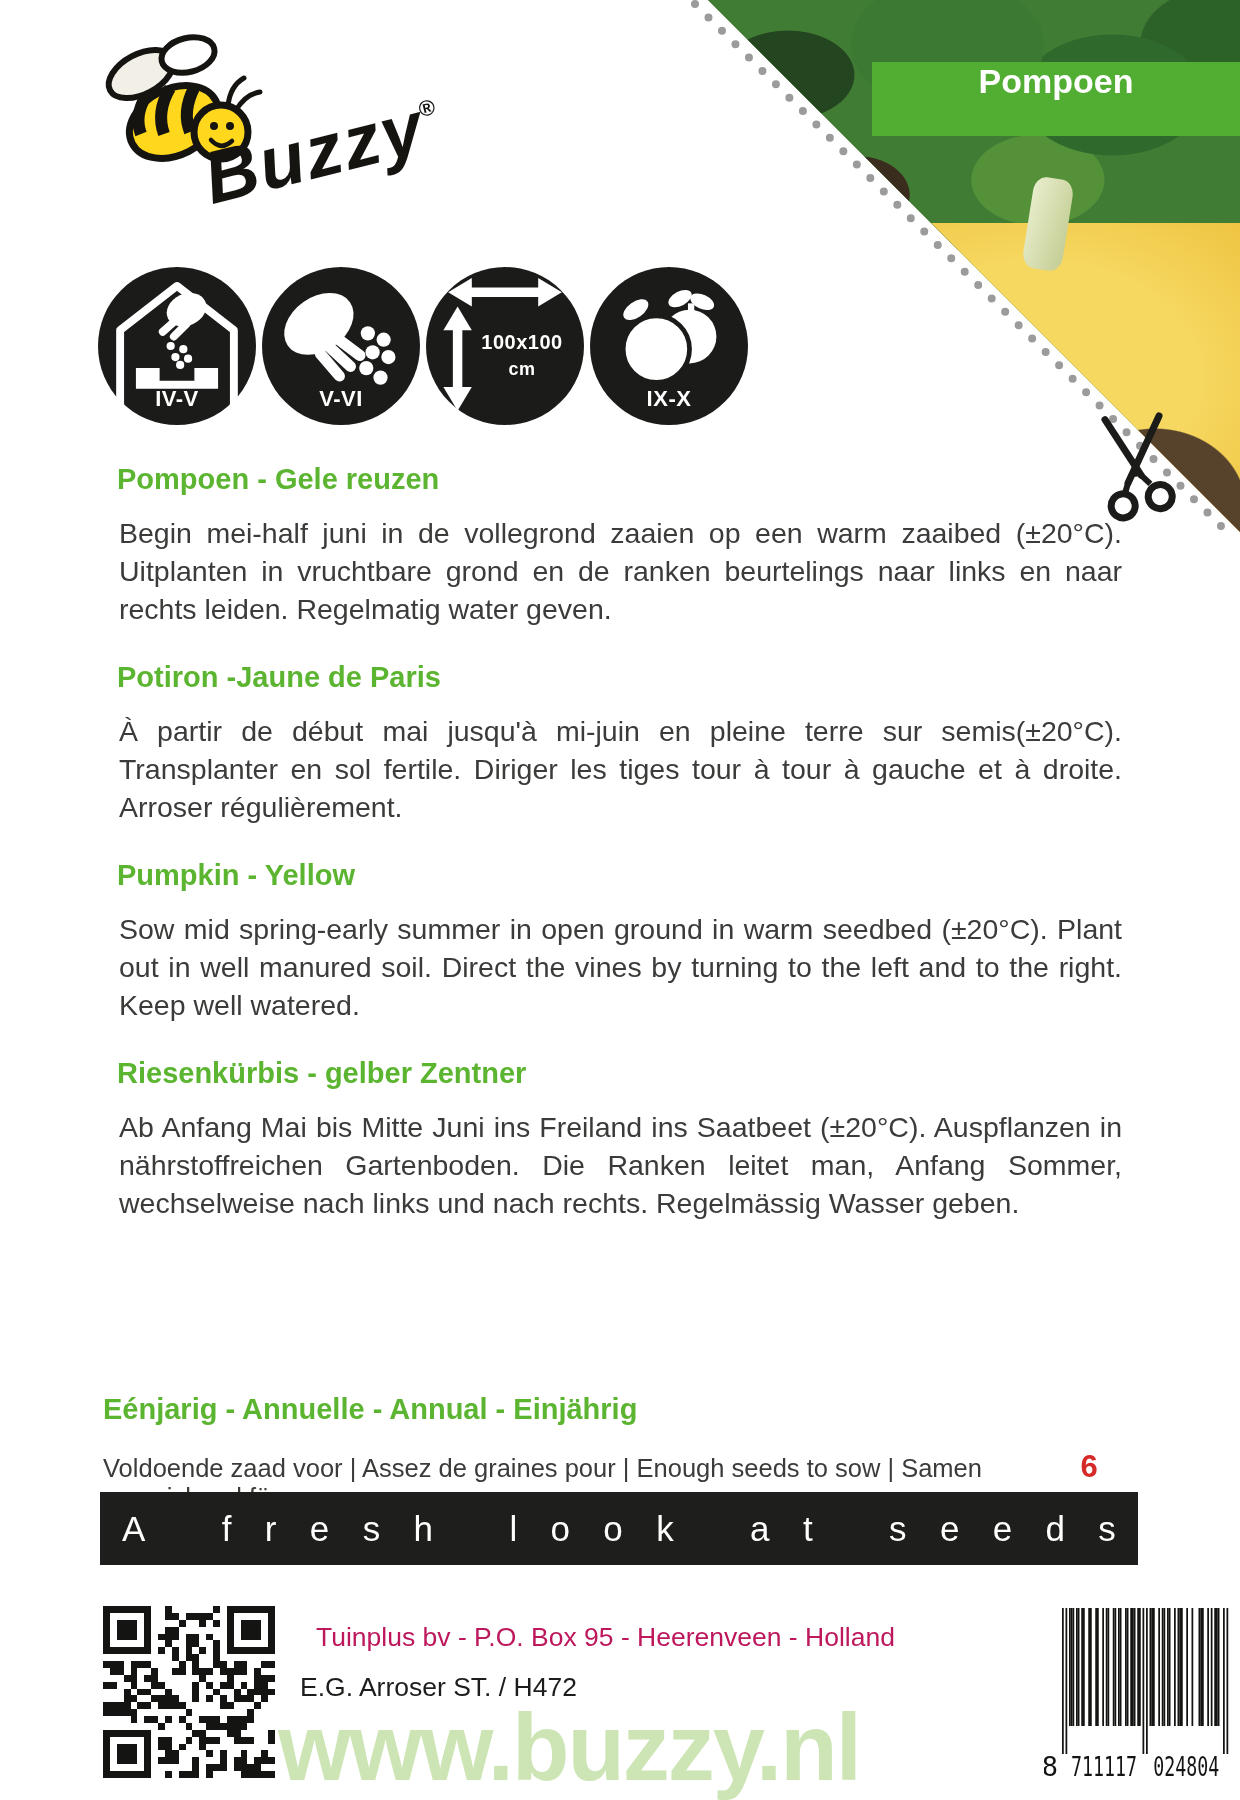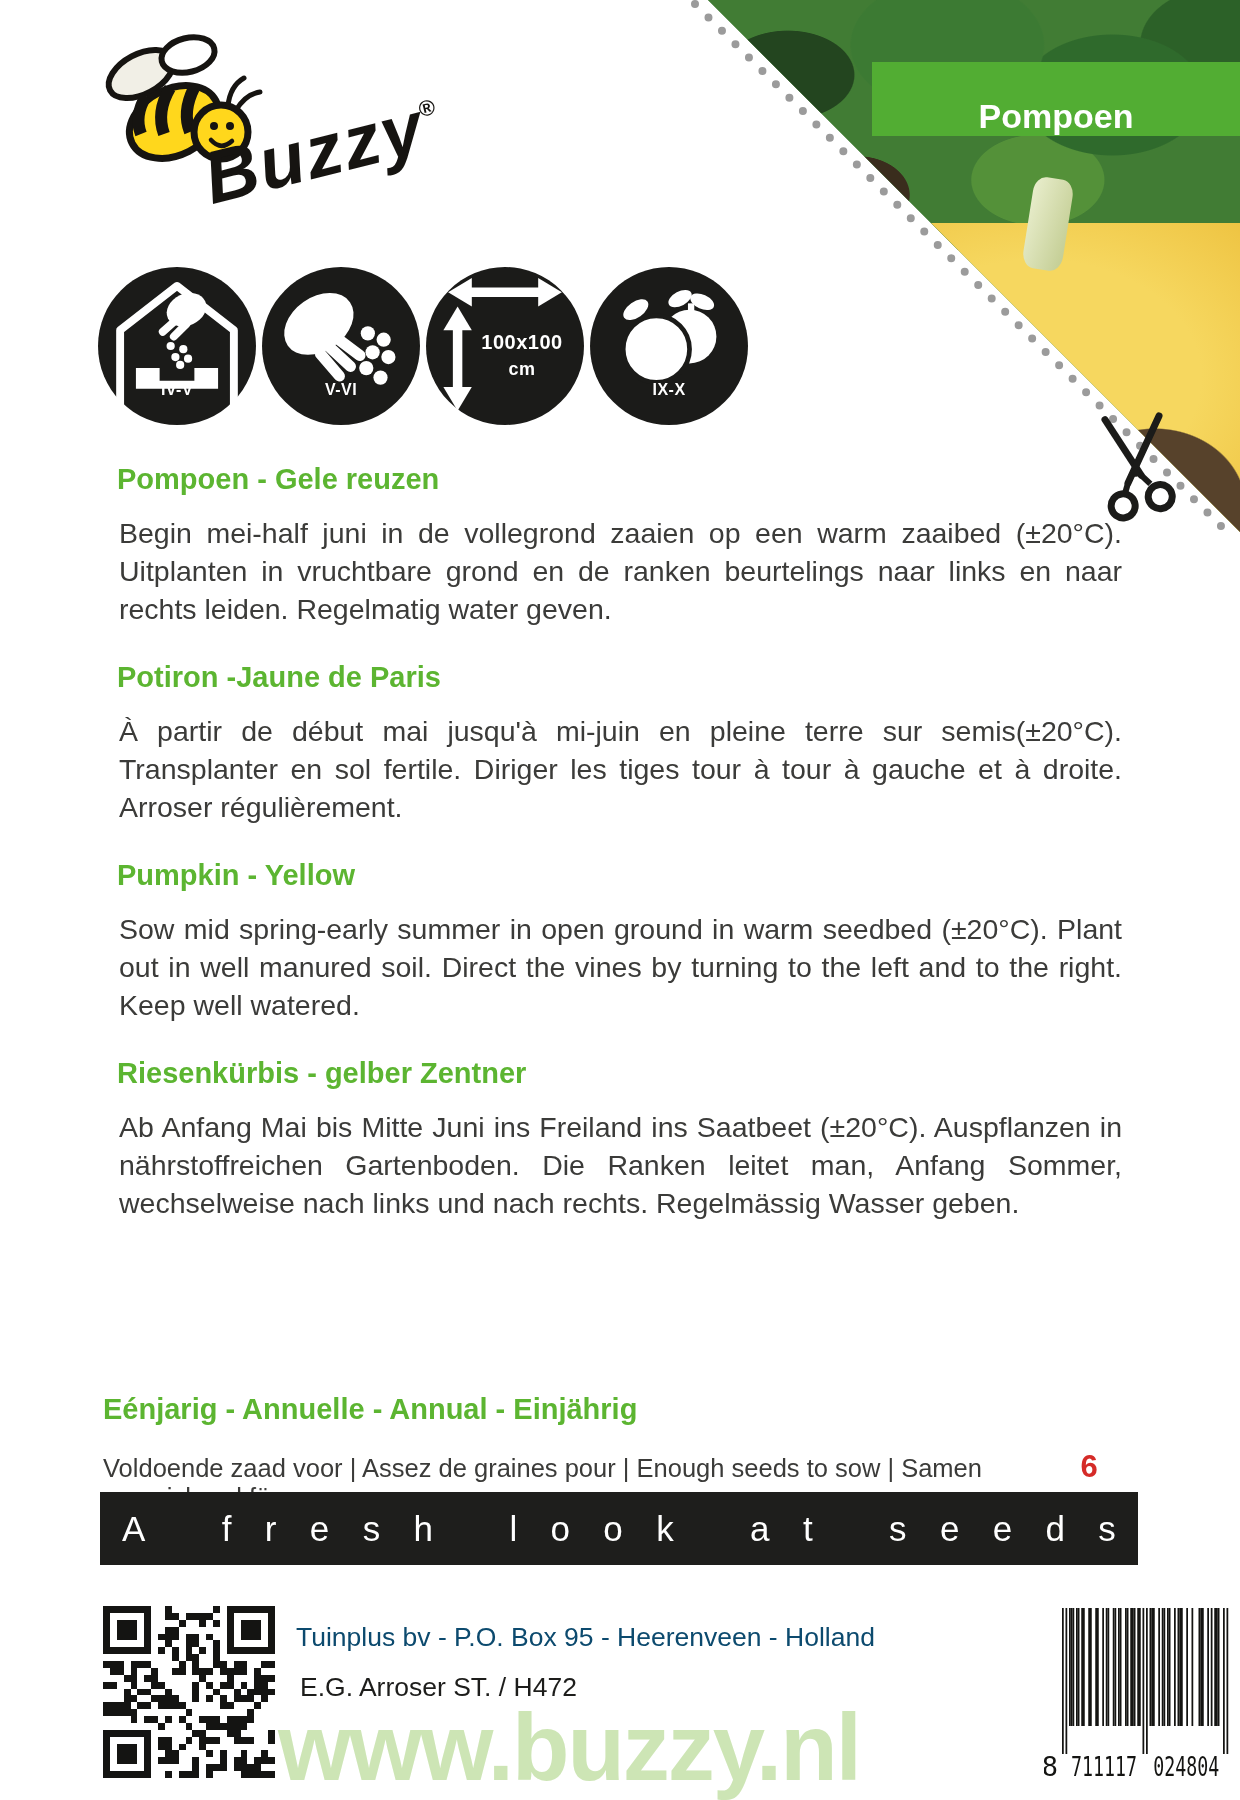--- a/index.html
+++ b/index.html
@@ -20,53 +20,53 @@
   .photo .pumpkin{position:absolute;top:42%;left:0;width:100%;height:58%;
     background:
       radial-gradient(150px 130px at 84% 92%, #57422b 0 60%, transparent 61%),
       radial-gradient(430px 310px at 62% 50%, #f6d75f 0 38%, #eec341 70%, #d9a630 100%);}
   .stem{position:absolute;top:178px;left:1028px;width:40px;height:92px;
         background:linear-gradient(100deg,#e9eecd,#c3cd93);border-radius:12px/16px;
         transform:rotate(9deg);}
   .cutline{position:absolute;top:0;left:640px;width:600px;height:560px;pointer-events:none;}
   .scissors{position:absolute;top:412px;left:1082px;width:104px;height:112px;transform:rotate(-8deg);}
   .banner{position:absolute;top:62px;left:872px;width:368px;height:74px;background:#52ad33;
-          display:flex;align-items:flex-end;justify-content:center;color:#fff;
+          display:flex;align-items:flex-start;justify-content:center;color:#fff;
           font-size:34px;font-weight:bold;}
   
   .logo{position:absolute;top:22px;left:86px;width:330px;height:210px;}
   .brand-text{position:absolute;left:116px;top:86px;font-size:74px;font-weight:bold;
               font-style:italic;color:#161411;transform:rotate(-14deg);letter-spacing:2px;}
   .brand-reg{font-size:22px;vertical-align:34px;font-style:normal;letter-spacing:0;}
   
   .icons{position:absolute;top:267px;left:98px;display:flex;gap:6px;}
   .icon-circle{position:relative;width:158px;height:158px;border-radius:50%;background:#1b1b19;flex:none;}
   .icon-circle svg{position:absolute;top:0;left:0;width:158px;height:158px;}
-  .icon-label{position:absolute;bottom:26px;left:0;width:158px;text-align:center;color:#fff;
-              font-size:16px;font-weight:bold;letter-spacing:.5px;}
+  .icon-label{position:absolute;bottom:13px;left:0;width:158px;text-align:center;color:#fff;
+              font-size:22px;font-weight:bold;letter-spacing:.5px;}
   .icon-label--up{bottom:32px;font-size:17px;}
   .icon-label--sub{bottom:12px;font-size:15px;font-weight:bold;}
   .icon-label--mid{bottom:auto;top:64px;left:36px;width:120px;font-size:20px;}
   .icon-label--cm{bottom:auto;top:92px;left:36px;width:120px;font-size:18px;}
   
   .content{position:absolute;top:446px;left:103px;width:1035px;}
   .section{margin-bottom:30px;}
   .section h2{margin:14px;font-size:29px;line-height:38px;color:#5cb531;font-weight:bold;}
   .section p{margin:16px;font-size:28.5px;line-height:38px;text-align:justify;color:#3b3b39;}
   .lifecycle{position:absolute;top:1393px;left:103px;font-size:29px;font-weight:bold;color:#5cb531;}
   .seedsline{position:absolute;top:1449px;left:103px;width:1035px;font-size:25.5px;color:#3b3b39;
              display:flex;align-items:baseline;}
   .seedsline .area{color:#d52b28;font-weight:bold;font-size:31px;margin-left:20px;}
   
   .tagline-bar{position:absolute;top:1492px;left:100px;width:1038px;height:73px;background:#1e1e1c;
                color:#fff;font-size:35px;display:flex;align-items:center;
                justify-content:space-between;padding:0 22px;box-sizing:border-box;}
   
   .qr{position:absolute;top:1606px;left:103px;width:172px;height:172px;}
-  .addr1{position:absolute;top:1622px;left:296px;font-size:26.5px;color:#0c4a6e;}
+  .addr1{position:absolute;top:1622px;left:316px;font-size:26.5px;color:#be185d;}
   .addr2{position:absolute;top:1672px;left:300px;font-size:26.5px;color:#1d1d1b;}
   .website{position:absolute;top:1694px;left:278px;font-size:94px;font-weight:bold;
            color:#cde5b5;letter-spacing:-2px;}
   .barcode{position:absolute;top:1608px;left:1044px;width:192px;height:176px;}
 </style>
 </head>
 <body>
 
 <div class="page">
 

